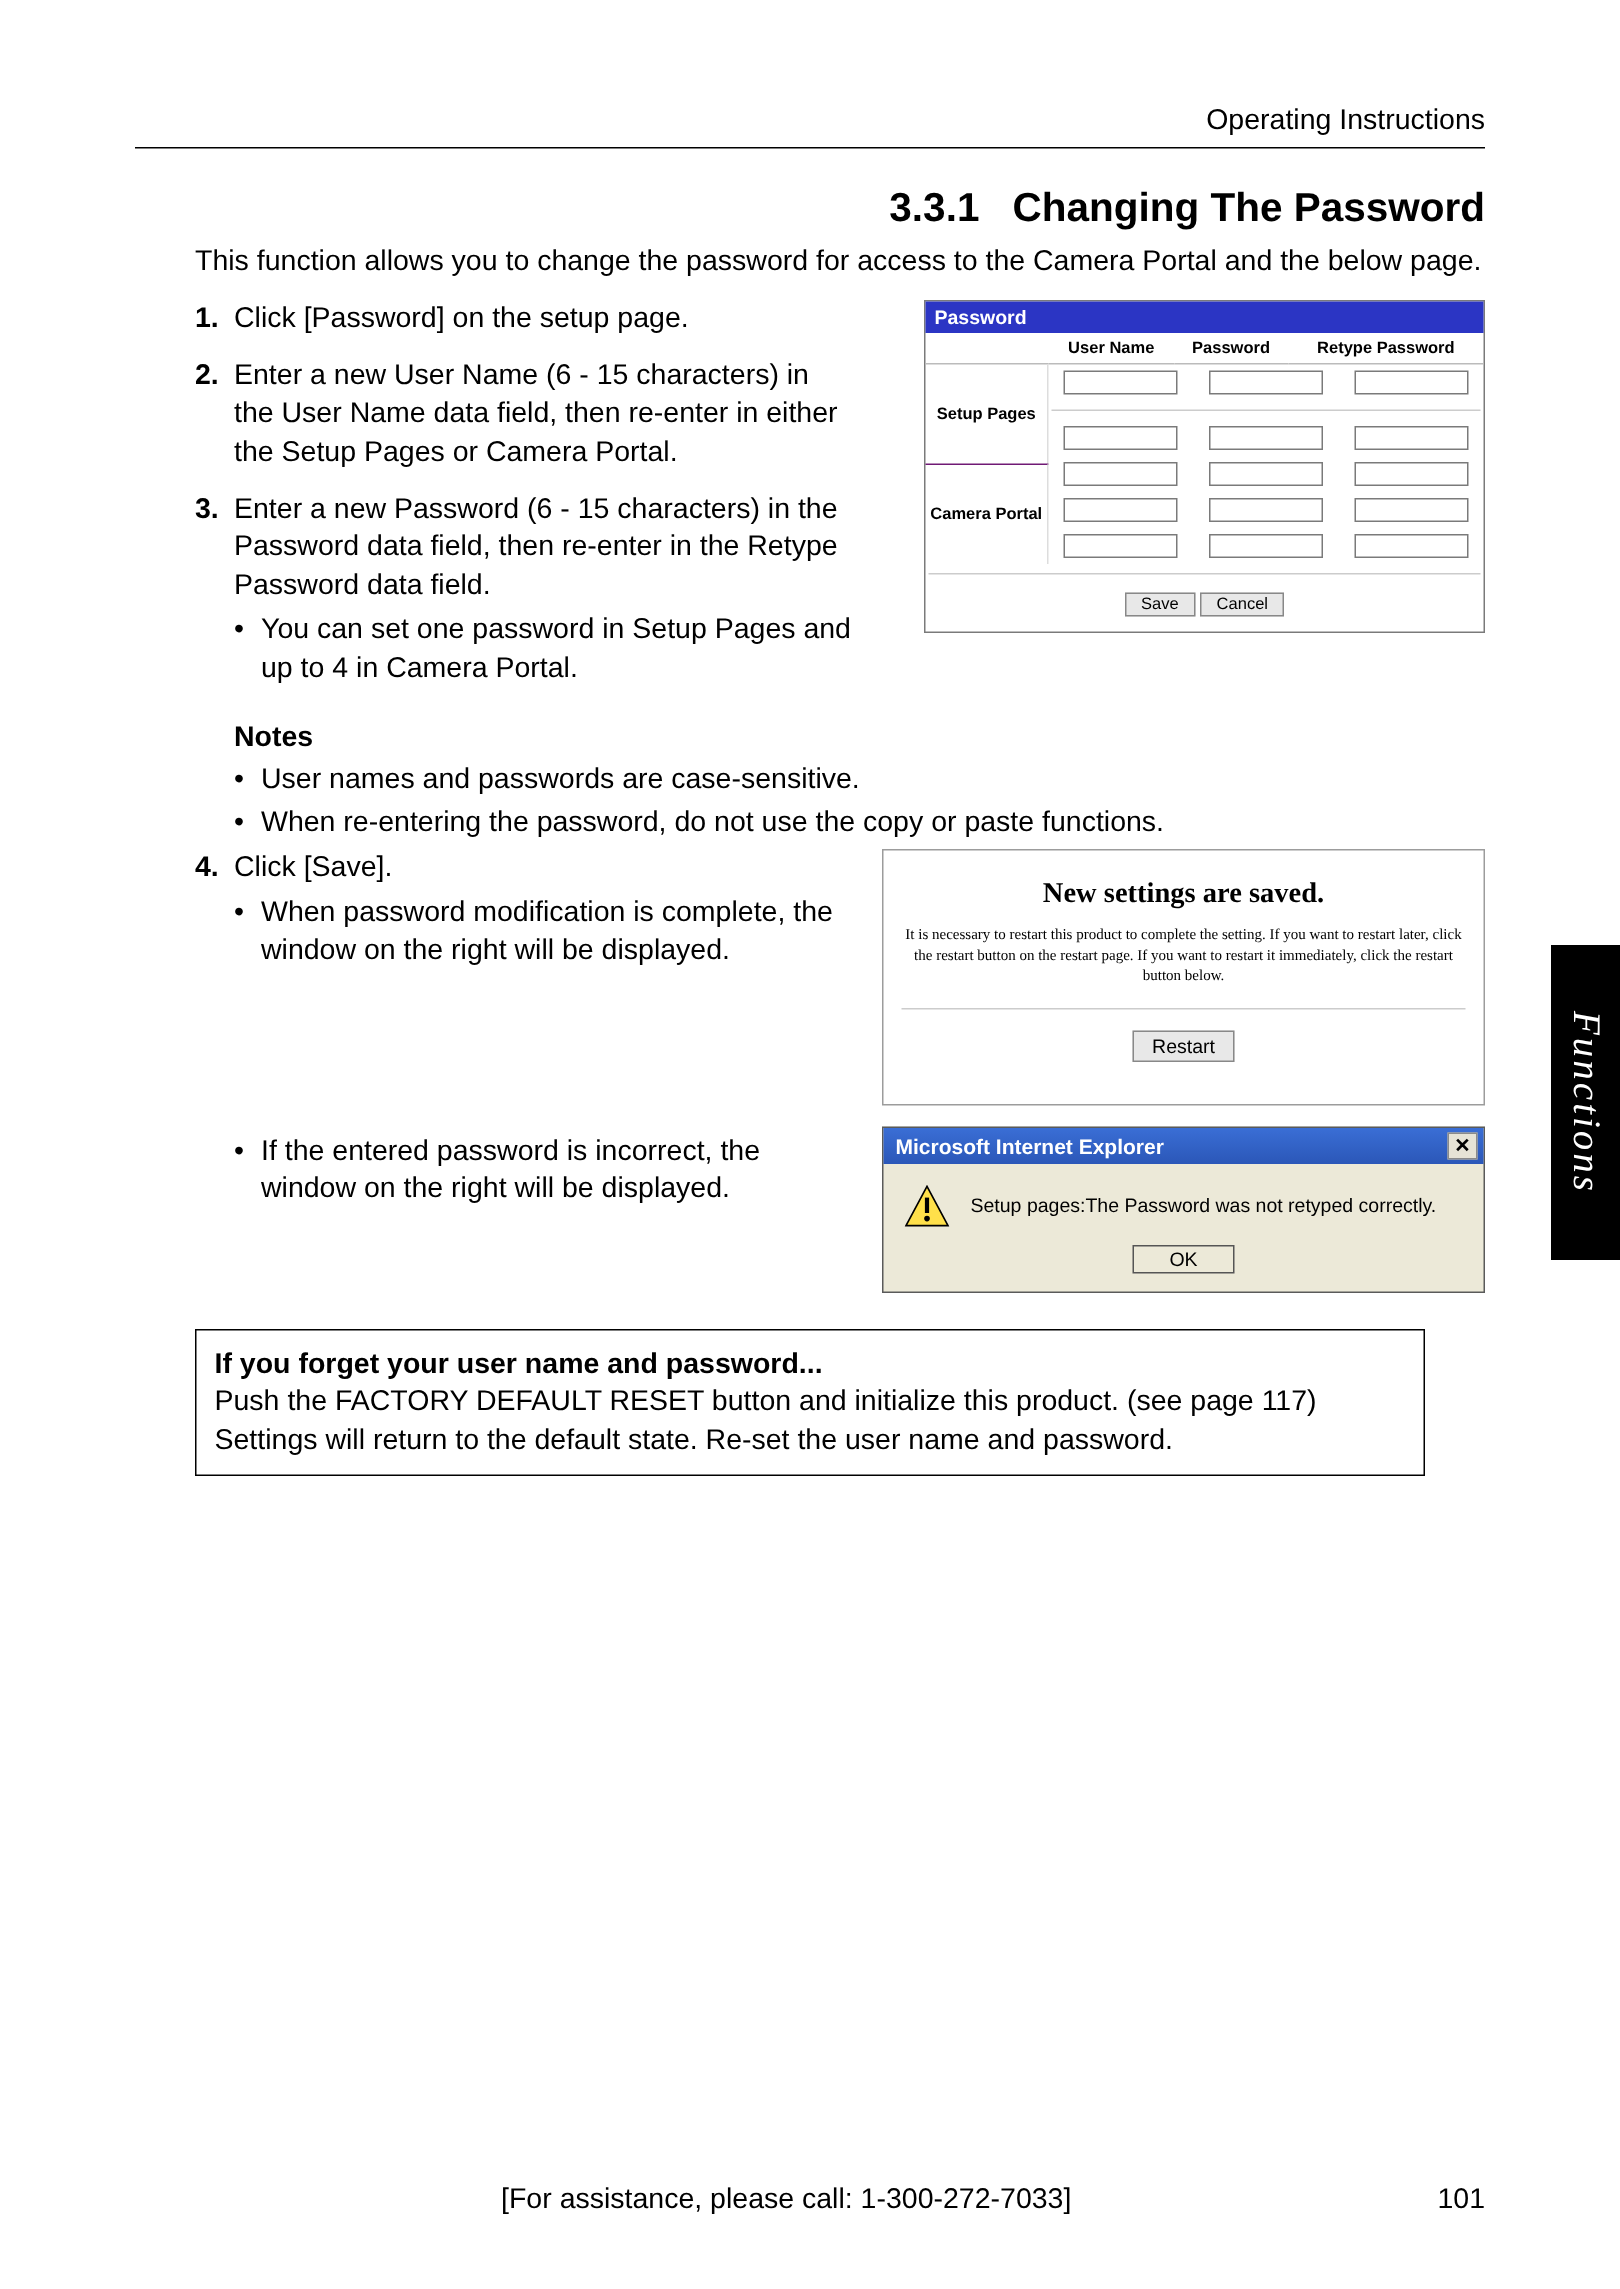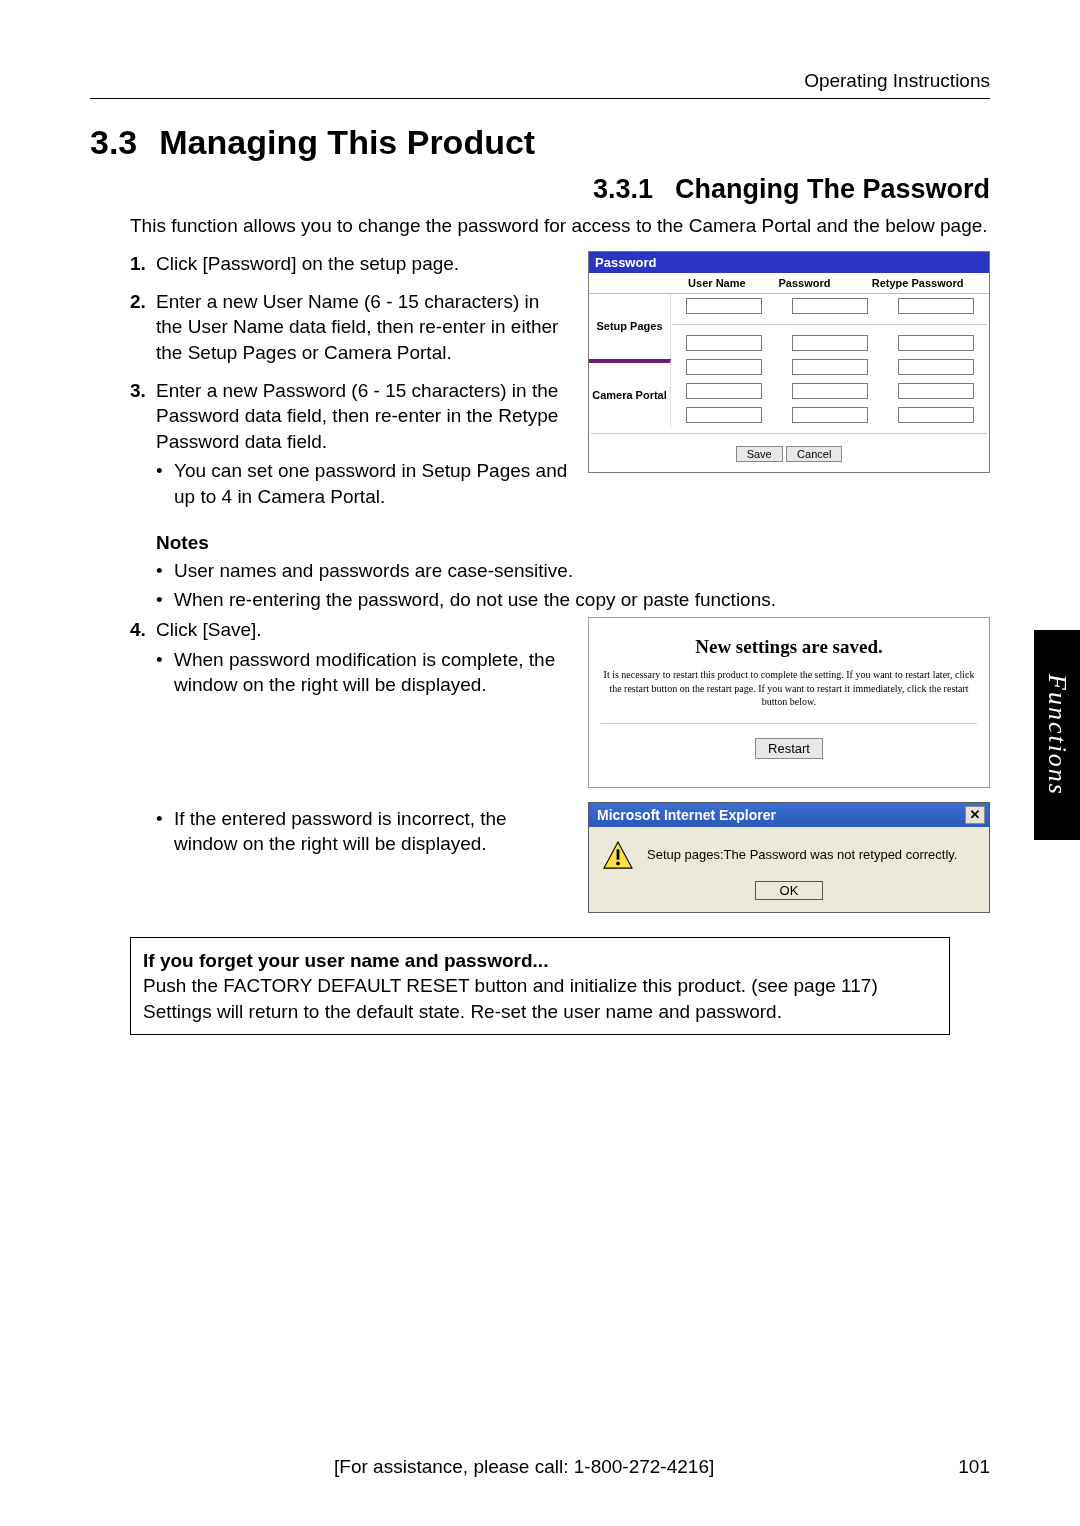--- a/index.html
+++ b/index.html
@@ -22,21 +22,21 @@
   .notes-list { margin-left: 66px; }
   .panel { border: 1px solid #7a7a7a; background: #fff; font-size: 12px; }
   .panel .titlebar { background: #2b35c4; color: #fff; font-weight: bold; padding: 3px 6px; font-size: 13px; }
   .panel table { width: 100%; border-collapse: collapse; }
   .panel th { font-size: 11px; font-weight: bold; padding: 4px 2px; text-align: center; border-bottom: 1px solid #bbb; }
   .panel td { padding: 3px 4px; text-align: center; border-bottom: 0; }
   .panel input.txt { width: 76px; height: 16px; border: 1px solid #7a7a7a; font-size: 11px; padding: 0 2px; }
   .hr-thin { height: 1px; background: #ccc; margin: 6px 2px; }
   .btnrow { text-align: center; padding: 6px 0 10px 0; }
   .btn { font-size: 11px; padding: 1px 10px; background: #e8e8e8; border: 1px solid #888; cursor: pointer; }
-  .right-col { flex: 1 1 auto; }
+  .right-col { flex: 1 1 auto; margin-left: 28px; }
   .saved-box { border: 1px solid #9c9c9c; background: #fff; padding: 18px 10px 28px 10px; text-align: center; }
   .saved-title { font-family: "Times New Roman", serif; font-weight: bold; font-size: 19px; margin-bottom: 10px; }
   .saved-text { font-family: "Times New Roman", serif; font-size: 10px; line-height: 1.35; margin-bottom: 14px; }
   .ie-dialog { border: 1px solid #5a5a5a; background: #ece9d8; }
   .ie-titlebar { display: flex; align-items: center; justify-content: space-between; background: linear-gradient(#3a6ed5,#2b57b8); color: #fff; font-weight: bold; font-size: 14px; padding: 3px 4px 3px 8px; }
   .ie-close { width: 20px; height: 18px; background: #e6e3d6; color: #000; border: 1px solid #8a8a8a; text-align: center; font-size: 13px; line-height: 15px; cursor: pointer; }
   .ie-body { display: flex; align-items: center; gap: 14px; padding: 14px 14px 8px 14px; }
   .warn-icon { width: 30px; height: 28px; }
   .warn-icon svg { width: 30px; height: 28px; display: block; }
   .ie-msg { font-size: 13px; }
@@ -52,35 +52,32 @@
   .step4-row { display: flex; gap: 18px; margin-bottom: 14px; }
   .step4-left { flex: 0 0 440px; font-size: 19px; line-height: 1.35; }
   .step4-left .lead { display: flex; }
   .step4-left .lead .num { font-weight: bold; width: 26px; flex: 0 0 26px; }
   .step4-left ul.bullets { margin-left: 26px; }
   .step4-right { flex: 1 1 auto; }
   .pw-table-wrap { padding: 0; }
   .pw-groups { display: flex; }
   .pw-left-labels { width: 82px; display: flex; flex-direction: column; }
   .pw-left-labels div { flex: 1; display: flex; align-items: center; justify-content: center; font-size: 11px; font-weight: bold; border-right: 1px solid #ddd; }
-  .pw-left-labels div + div { border-top: 4px solid #701a75; text-align: right; }
+  .pw-left-labels div + div { border-top: 1px solid #701a75; text-align: right; }
   .pw-inputs { flex: 1; }
   .pw-inputs table { width: 100%; }
   .pw-inputs td { padding: 4px 4px; }
 </style>
 </head>
 <body>
 
 <div class="page">
 
   <div class="header-right">Operating Instructions</div>
 
-  <h1 class="sec">
-    <span class="num-prefix">3.3</span><span>Managing This Product</span>
-  </h1>
   <h2 class="subsec">
     <span class="num-prefix">3.3.1</span><span>Changing The Password</span>
   </h2>
 
   <p class="intro">This function allows you to change the password for access to the Camera Portal and the below page.</p>
 
   <div class="content-row">
     <div class="left-col">
       <ol class="steps">
         <li>
@@ -231,17 +228,17 @@
     <div>Push the FACTORY DEFAULT RESET button and initialize this product. (see page 117)</div>
     <div>Settings will return to the default state. Re-set the user name and password.</div>
   </div>
 
   <div class="side-tab">
     <span>Functions</span>
   </div>
 
   <div class="footer">
     <span></span>
-    <span class="assist">[For assistance, please call: 1-800-272-4216]</span>
+    <span class="assist">[For assistance, please call: 1-300-272-7033]</span>
     <span>101</span>
   </div>
 
 </div>
 
 </body></html>

